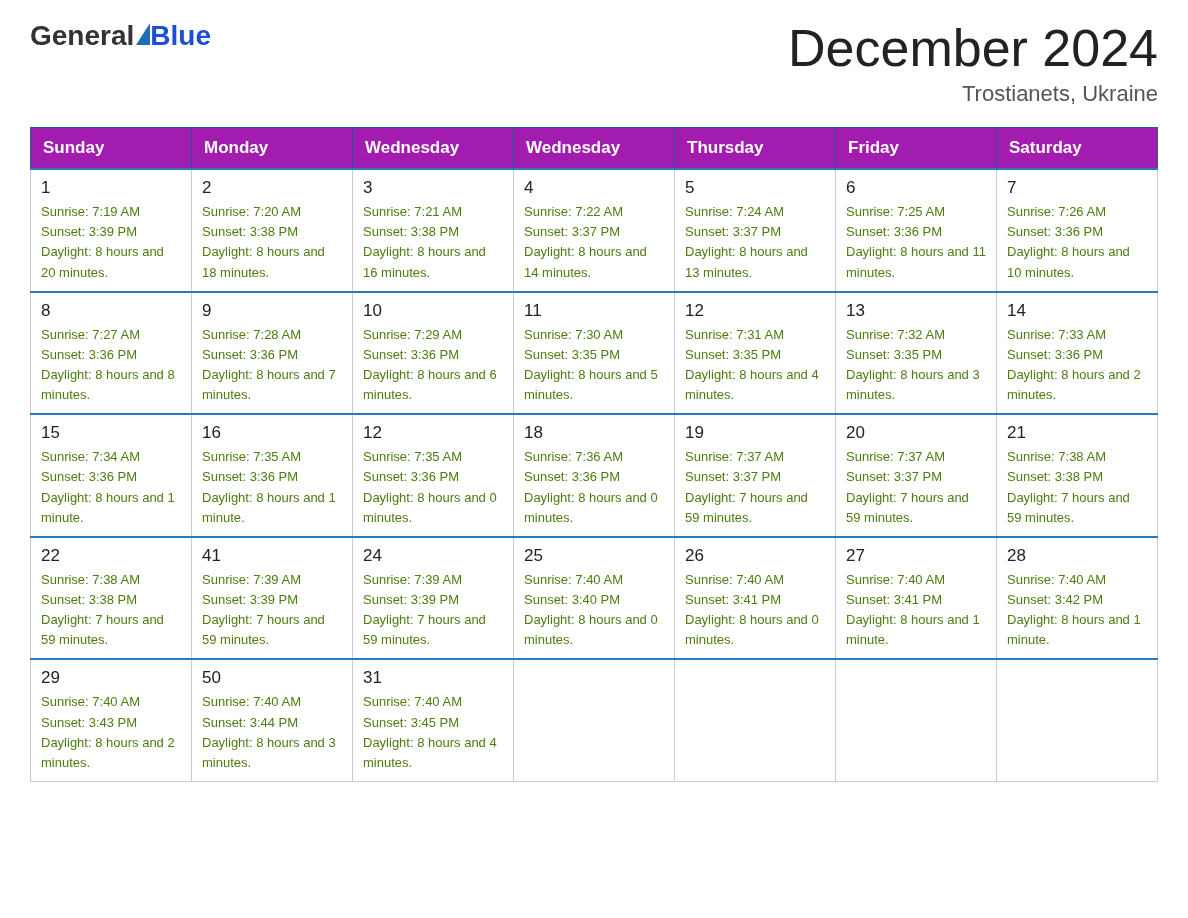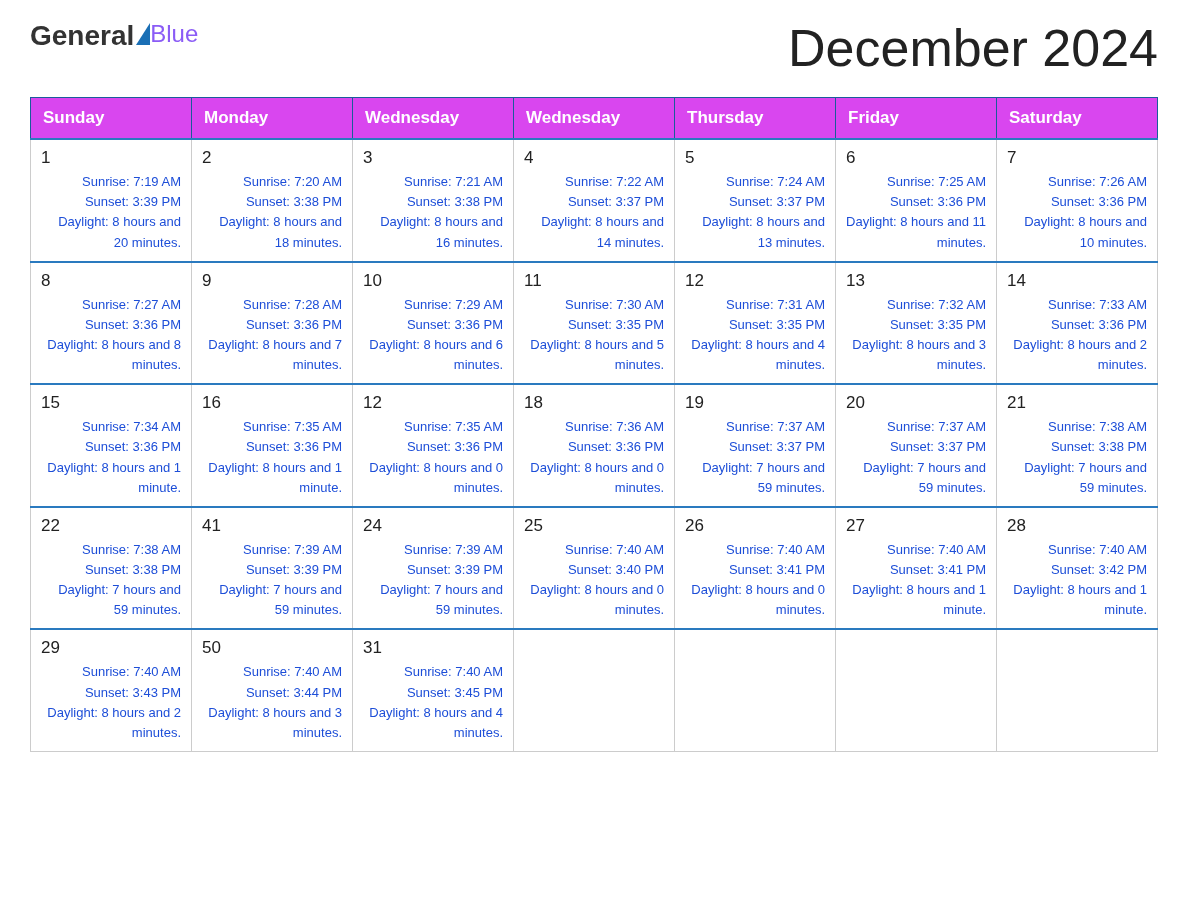--- a/index.html
+++ b/index.html
@@ -15,23 +15,23 @@
       justify-content: space-between;
       align-items: flex-start;
       margin-bottom: 20px;
     }
     .logo-text-general {
       font-size: 28px;
       font-weight: bold;
       color: #333;
     }
     .logo-text-blue {
-      font-size: 24px;
-      font-weight: normal;
-      color: #8b5cf6;
+      font-size: 28px;
+      font-weight: bold;
+      color: #1d4ed8;
     }
     .logo-icon {
       width: 0;
       height: 0;
       border-left: 14px solid transparent;
       border-bottom: 22px solid #1a6fb5;
       margin-left: 2px;
       margin-top: -4px;
     }
     .logo-wrapper {
@@ -55,21 +55,21 @@
       font-size: 22px;
       color: #555;
       margin-top: 4px;
     }
     .calendar-table {
       width: 100%;
       border-collapse: collapse;
       border: 1px solid #aaa;
     }
     .calendar-table thead tr th {
-      background-color: #d946ef;
+      background-color: #a21caf;
       color: #fff;
       font-size: 17px;
       font-weight: bold;
       padding: 10px 12px;
       text-align: left;
       border: 1px solid #1a5c9a;
     }
     .calendar-table tbody tr td {
       vertical-align: top;
       padding: 8px 10px;
@@ -85,40 +85,40 @@
     .day-number {
       font-size: 17px;
       font-weight: normal;
       color: #222;
       margin-bottom: 4px;
       display: block;
     }
     .day-info {
       font-size: 13px;
       line-height: 1.55;
-      color: #1d4ed8;
-      text-align: right;
+      color: #4d7c0f;
     }
     .empty-cell {
       background: #fff;
     }
   </style>
 </head>
 <body>
 
 <div class="header">
   <div class="logo-wrapper">
     <div class="logo-top-row">
       <span class="logo-text-general">General</span>
       <div class="logo-icon"></div>
     </div>
     <span class="logo-text-blue">Blue</span>
   </div>
   <div class="title-section">
     <div class="month-title">December 2024</div>
+    <div class="location-title">Trostianets, Ukraine</div>
   </div>
 </div>
 
 <table class="calendar-table">
   <thead>
     <tr>
 
     <th>Sunday</th>
         <th>Monday</th>
         <th>Wednesday</th>

